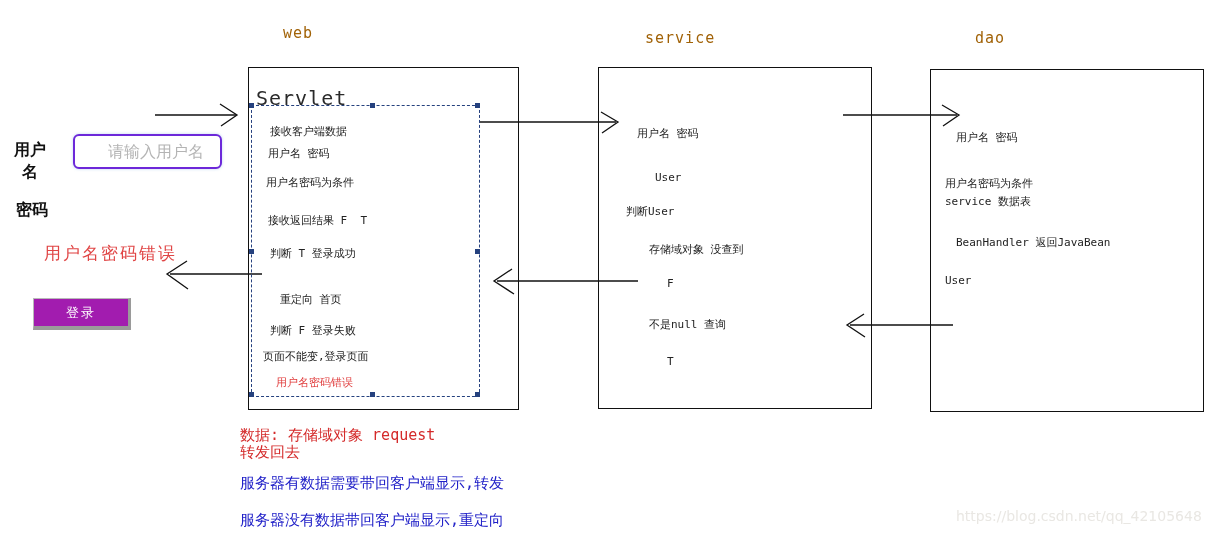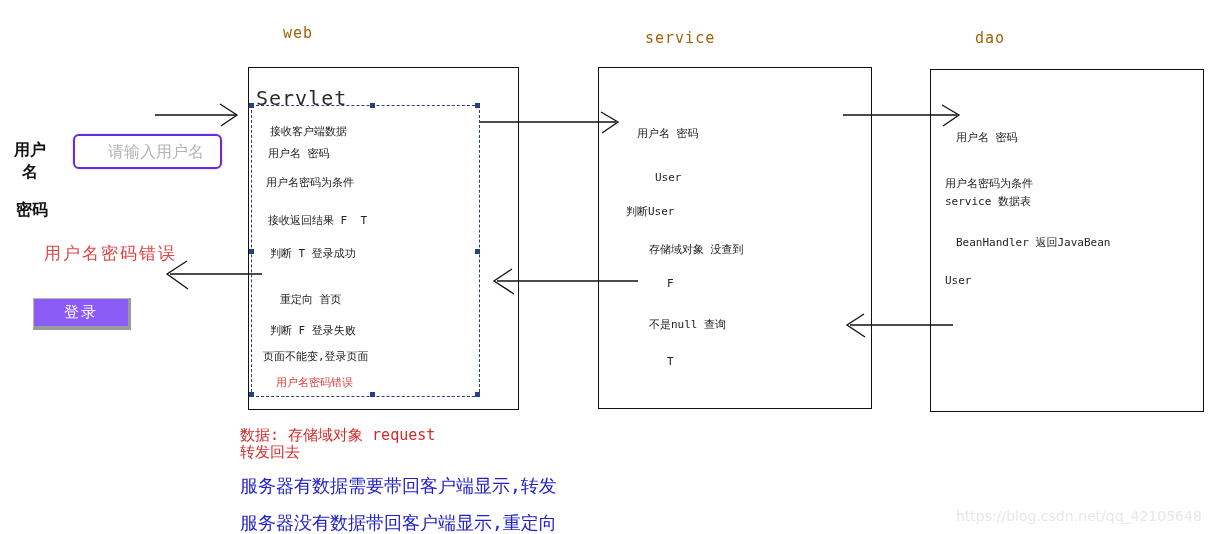--- a/index.html
+++ b/index.html
@@ -21,25 +21,25 @@
   .ipt { position:absolute; font-size:16px; color:#333; padding:0 0 0 10px;
          font-family:"DejaVu Sans",sans-serif; outline:none; }
   .ipt::placeholder { color:#b4b4b4; }
   .ipt-user { left:73px; top:134px; width:112px; height:31px;
               border:2px solid #6d28d9; border-radius:6px; box-shadow:0 0 3px rgba(130,175,225,.55);padding-left:33px; }
   .ipt-pass { left:73px; top:195px; width:109px; height:29px;
               border:1px solid #c9c9c9; border-radius:5px; }
   .form-error { position:absolute; left:44px; top:242px; font-size:17px; color:#e04545;
                 letter-spacing:2px; font-family:"DejaVu Sans",sans-serif; }
   .login-btn { position:absolute; left:33px; top:298px; width:98px; height:32px;
-               background:#8b5cf6; color:#ffffff; font-size:15px; letter-spacing:2px;
+               background:#a21caf; color:#ffffff; font-size:13px; letter-spacing:2px;
                border:1px solid #b9b9b9; border-right:3px solid #9a9a9a; border-bottom:4px solid #9a9a9a;
                font-family:"DejaVu Sans",sans-serif; cursor:pointer; }
   .note-red { position:absolute; font-size:15px; color:#d42a2a; white-space:pre; }
-  .note-blue { position:absolute; font-size:18px; color:#2121c8; white-space:pre; }
+  .note-blue { position:absolute; font-size:15px; color:#2121c8; white-space:pre; }
   .watermark { position:absolute; left:956px; top:508px; font-size:14px; color:#e9e7e3;
                font-family:"DejaVu Sans",sans-serif; }
 </style>
 </head>
 <body>
 
 <div class="canvas">
 
   <svg class="arrows" width="1214" height="534">
     <g stroke="#111" stroke-width="1.3" fill="none">

